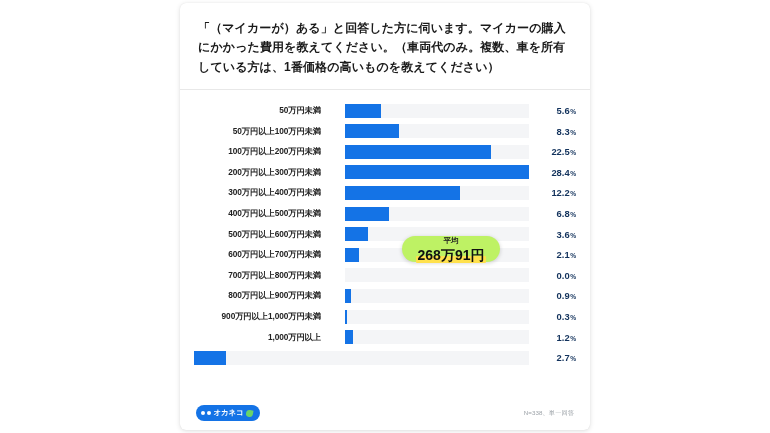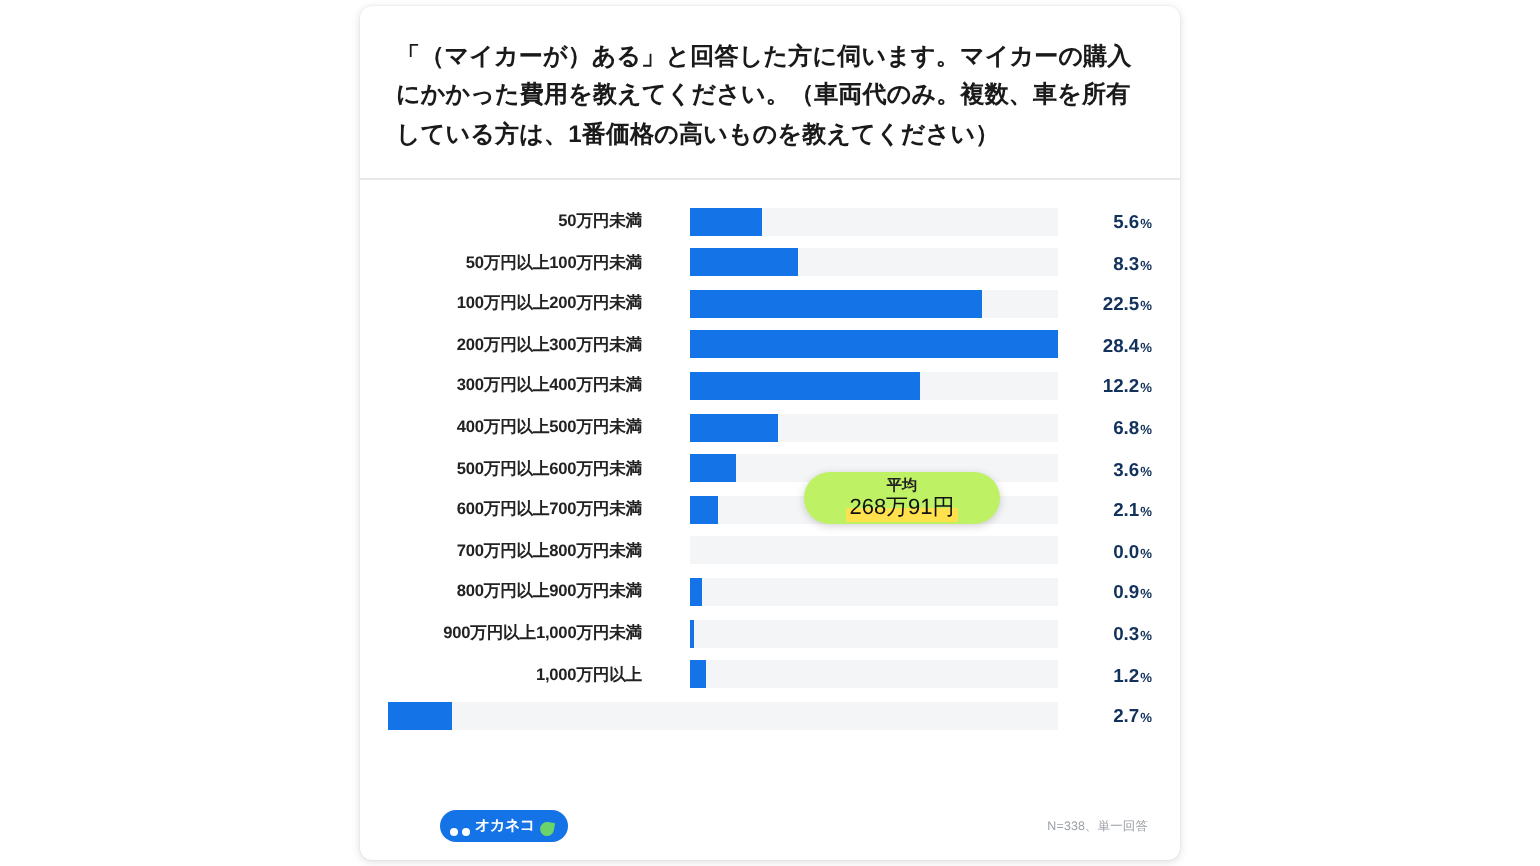--- a/index.html
+++ b/index.html
@@ -108,22 +108,22 @@
   }
   .avg-label {
     font-size: 7.6px;
     font-weight: bold;
     color: #222222;
     line-height: 1;
     margin-bottom: 3px;
   }
   .avg-value {
     position: relative;
-    font-size: 11px;
-    font-weight: normal;
+    font-size: 14px;
+    font-weight: bold;
     color: #111111;
     line-height: 1;
     z-index: 1;
   }
   .avg-value::before {
     content: "";
     position: absolute;
     left: -2px;
     right: -2px;
     bottom: -1px;
@@ -138,26 +138,25 @@
     right: 0;
     bottom: 0;
     height: 34px;
     padding: 0 16px;
     display: flex;
     align-items: center;
     justify-content: space-between;
   }
   .logo {
     display: flex;
-    align-items: flex-end;
+    align-items: center;
     gap: 3px;
     background: #1473e6;
     border-radius: 9px;
     padding: 3px 7px 3px 5px;
-    margin-left: 24px;
   }
   .logo-eyes {
     display: flex;
     gap: 1.5px;
   }
   .logo-eye {
     width: 4px;
     height: 4px;
     border-radius: 50%;
     background: #ffffff;

